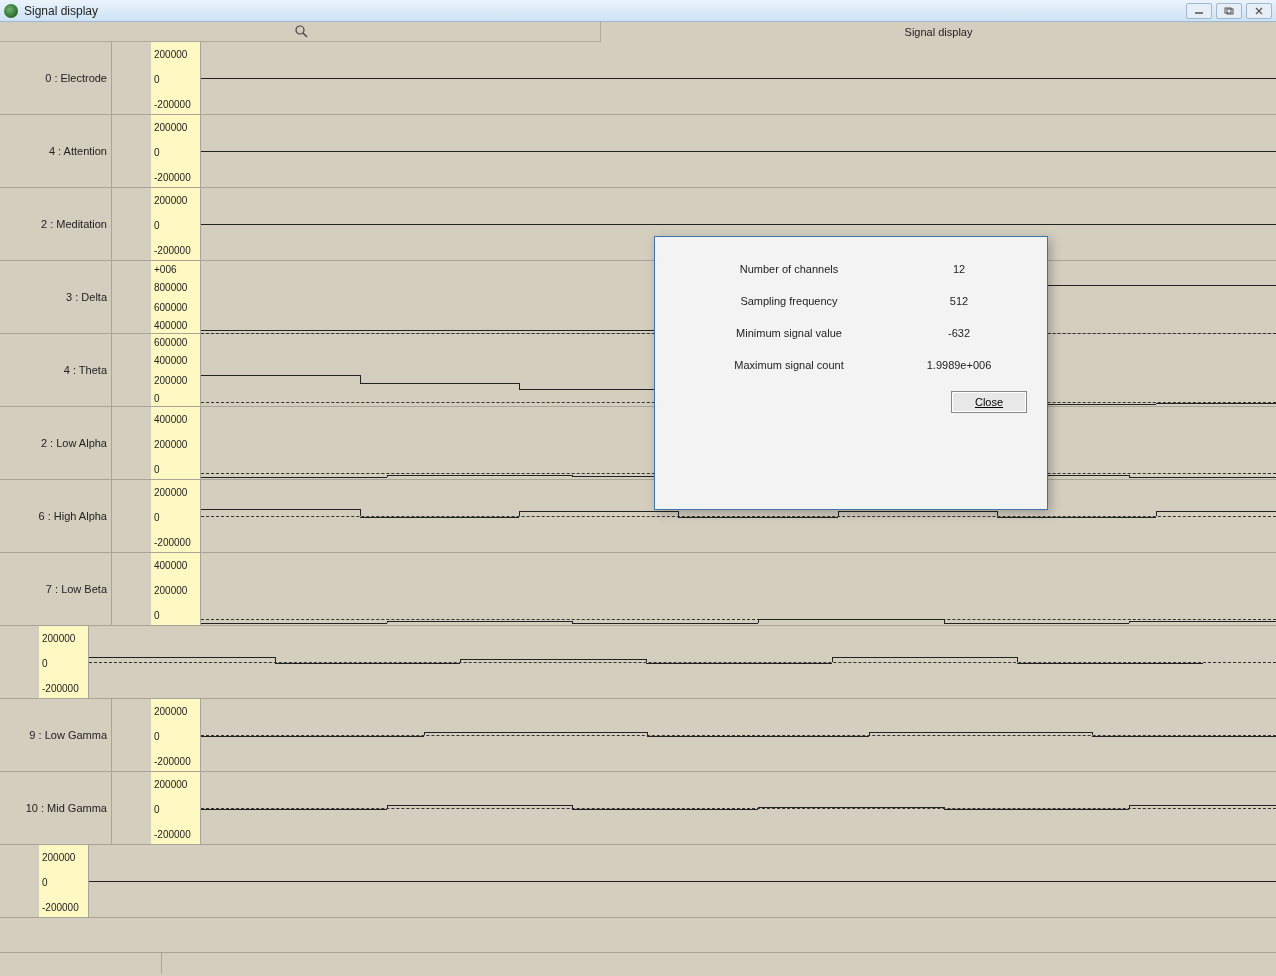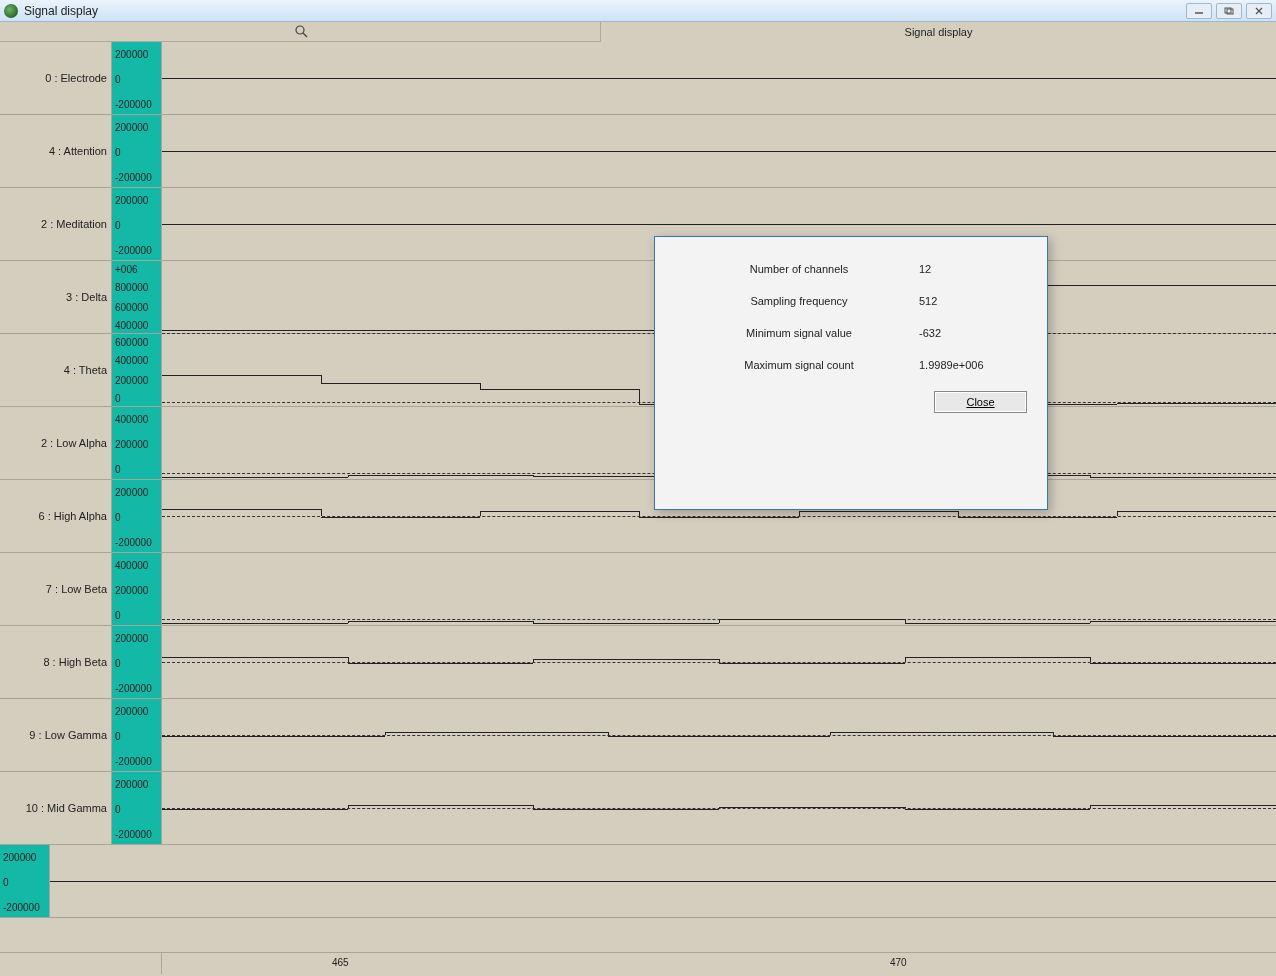--- a/index.html
+++ b/index.html
@@ -91,21 +91,22 @@
     padding-right: 4px;
     font-size: 11px;
     color: #222;
     background: #d4cebf;
   }
   .row-ticks {
     width: 50px;
     min-width: 50px;
     border-right: 1px solid #aaa498;
     position: relative;
-    background: #14b8a6;
+    background: #fef9c3;
+    margin-left: 39px;
   }
   .row-ticks span {
     position: absolute;
     left: 3px;
     font-size: 10px;
     color: #222;
     line-height: 1;
   }
   .row-plot {
     flex: 1;
@@ -155,37 +156,37 @@
     background: linear-gradient(to bottom, #f08080, #d03020);
     border: 1px solid #963020;
     border-radius: 2px;
     display: flex; align-items: center; justify-content: center;
     color: #fff;
     font-size: 10px;
     font-weight: bold;
     cursor: default;
   }
   .dialog-body {
-    padding: 16px 8px 10px 24px;
+    padding: 16px 28px 10px 24px;
   }
   .info-row {
     display: flex;
     padding: 10px 0;
     font-size: 11px;
     color: #222;
   }
   .info-row .lbl { flex: 1; text-align: center; }
-  .info-row .val { width: 120px; }
+  .info-row .val { width: 120px; text-align: center; }
   .dialog-footer {
     display: flex;
     justify-content: flex-end;
     padding: 0 20px 14px 0;
   }
   .close-btn {
-    width: 93px; height: 22px;
+    width: 76px; height: 22px;
     background: #e8e8e8;
     border: 1px solid #888;
     box-shadow: inset 0 0 0 1px #fff;
     font-size: 11px;
     text-decoration: underline;
     display: flex; align-items: center; justify-content: center;
     cursor: default;
   }
   
   .stepline {
@@ -376,21 +377,20 @@
         <div class="vline" style="left: 371.333px; top: 67.525px; height: 2.475px;"></div>
         <div class="stepline" style="left: 557px; width: 185.667px; top: 65.7px;"></div>
         <div class="vline" style="left: 557px; top: 65.7px; height: 4.3px;"></div>
         <div class="stepline" style="left: 742.667px; width: 185.667px; top: 70px;"></div>
         <div class="vline" style="left: 742.667px; top: 65.7px; height: 4.3px;"></div>
         <div class="stepline" style="left: 928.333px; width: 185.667px; top: 67.525px;"></div>
         <div class="vline" style="left: 928.333px; top: 67.525px; height: 2.475px;"></div>
       </div>
     </div>
     <div class="row">
-      <div class="row-label">8 : High Beta</div>
       <div class="row-ticks">
         <span style="top: 8px;">200000</span>
         <span style="top: 33px;">0</span>
         <span style="top: 58px;">-200000</span>
       </div>
       <div class="row-plot">
         <div class="zeroline"></div>
         <div class="stepline" style="left: 0px; width: 185.667px; top: 31.025px;"></div>
         <div class="stepline" style="left: 185.667px; width: 185.667px; top: 36.5px;"></div>
         <div class="vline" style="left: 185.667px; top: 31.025px; height: 5.475px;"></div>
@@ -454,24 +454,20 @@
       </div>
       <div class="row-plot">
         <div class="zeroline" style="top: 50%;"></div>
         <div class="stepline" style="left: 0px; right: 0px; width: 100%; top: 50%;"></div>
       </div>
     </div>
   </div>
 
 <div class="xaxis">
   <div class="spacer"></div>
-  <div class="ticks">
-    <span class="tick" style="left:170px">465</span>
-    <span class="tick" style="left:728px">470</span>
-  </div>
 </div>
 
 <div class="dialog">
   <div class="dialog-body" id="dialog-body">
       <div class="info-row">
         <div class="lbl">Number of channels</div>
         <div class="val">12</div>
       </div>
       <div class="info-row">
         <div class="lbl">Sampling frequency</div>

